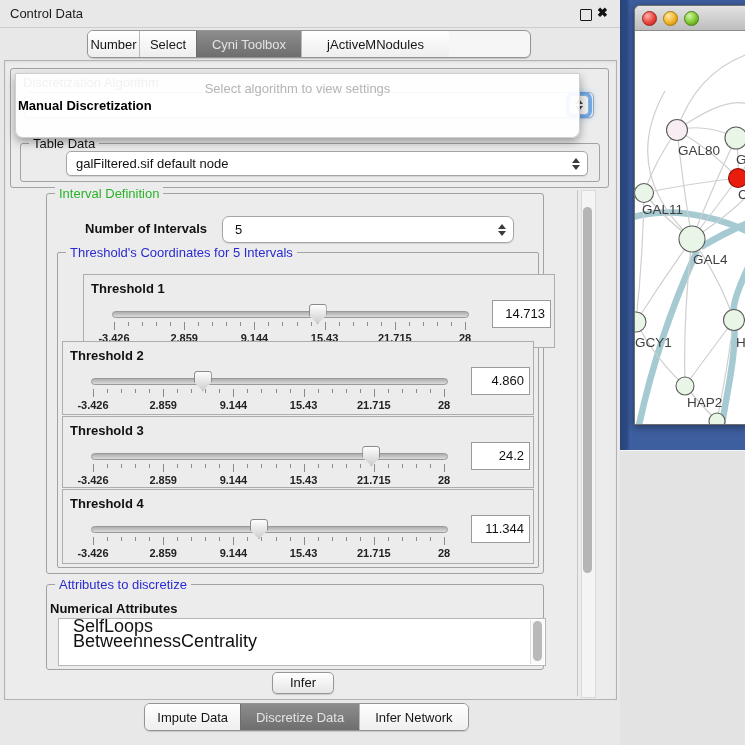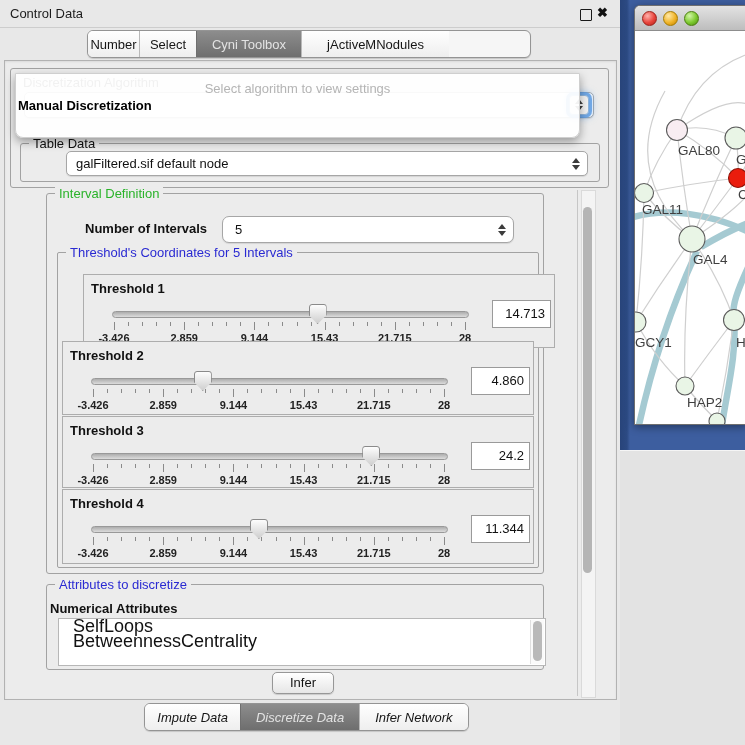--- a/index.html
+++ b/index.html
@@ -13,21 +13,21 @@
   #float-icon{left:580px;top:9px;width:10px;height:10px;border:1.5px solid #1a1a1a;border-radius:1px;background:transparent;}
   #close-icon{left:597px;top:5px;font-size:13px;font-weight:bold;color:#111;}
   
   .tabstrip{display:flex;height:26px;border:1px solid #949494;border-radius:6px;overflow:hidden;
             background:#f6f6f6;box-shadow:0 1px 1px rgba(0,0,0,.15);}
   .tab{display:flex;align-items:center;justify-content:center;font-size:13px;color:#161616;
        background:linear-gradient(#ffffff,#eeeeee);border-left:1px solid #b9b9b9;white-space:nowrap;overflow:hidden;}
   .tab:first-child{border-left:none;}
   .tab.sel{background:linear-gradient(#8d8d8d,#6e6e6e);color:#e3e3e3;border-left-color:#6e6e6e;}
   #top-tabs{left:87px;top:30px;width:442px;}
-  #bottom-tabs{left:144px;top:703px;width:323px;font-style:italic;}
+  #bottom-tabs{left:144px;top:703px;width:323px;}
   .net-ico{width:15px;height:15px;margin-right:5px;}
   
   #inner{left:4px;top:60px;width:611px;height:638px;background:#ececec;border:1px solid #b2b2b2;
          box-shadow:inset 0 1px 2px rgba(0,0,0,.08);}
   .group{position:absolute;border:1px solid #a2a2a2;border-radius:3px;}
   .gtitle{position:absolute;top:-8px;left:8px;background:#ececec;padding:0 4px;font-size:13px;white-space:nowrap;}
   .green{color:#2ab32a;} .blue{color:#2a2ad2;}
   
   .combo{position:absolute;background:#ffffff;border:1px solid #a6a6a6;border-radius:5px;
          font-size:13px;display:flex;align-items:center;box-shadow:0 1px 1px rgba(0,0,0,.1);}

